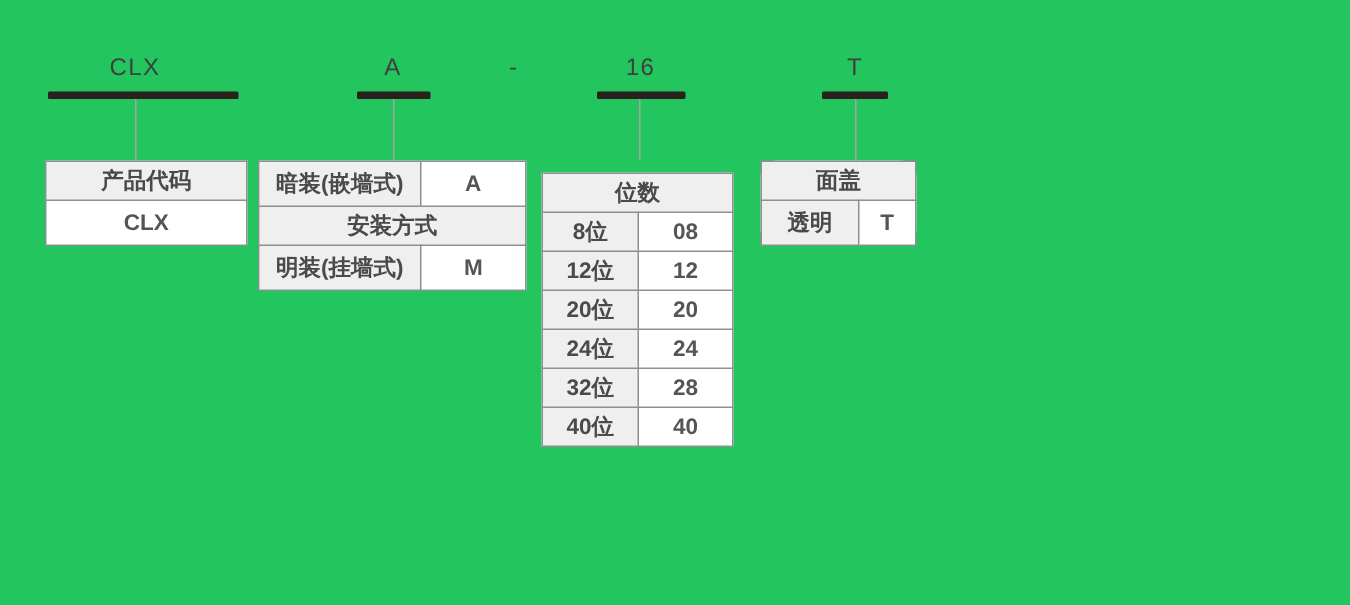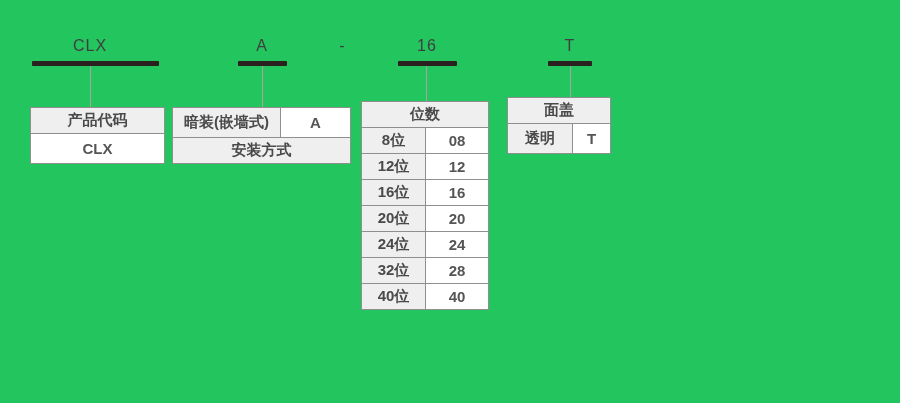--- a/index.html
+++ b/index.html
@@ -86,64 +86,64 @@
         <col style="width:70px;">
       </colgroup>
     <tbody>
         <tr>
       <td class="k">暗装(嵌墙式)</td>
       <td class="v">A</td>
     </tr>
     <tr>
           <th colspan="2">安装方式</th>
         </tr>
+    <tr>
+      <td class="k">明装(挂墙式)</td>
+      <td class="v">M</td>
+    </tr>
   </tbody>
     </table>
 
-  <table class="spec tight" style="left:361px;top:101px;width:127px;">
+  <table class="spec tight" style="left:361px;top:115px;width:127px;">
     <colgroup>
         <col style="width:64px;">
         <col style="width:63px;">
       </colgroup>
     <tbody>
         <tr>
           <th colspan="2">位数</th>
         </tr>
     <tr>
       <td class="k">8位</td>
       <td class="v">08</td>
     </tr>
     <tr>
       <td class="k">12位</td>
       <td class="v">12</td>
-    </tr>
-    <tr>
-      <td class="k">16位</td>
-      <td class="v">16</td>
     </tr>
     <tr>
       <td class="k">20位</td>
       <td class="v">20</td>
     </tr>
     <tr>
       <td class="k">24位</td>
       <td class="v">24</td>
     </tr>
     <tr>
       <td class="k">32位</td>
       <td class="v">28</td>
     </tr>
     <tr>
       <td class="k">40位</td>
       <td class="v">40</td>
     </tr>
   </tbody>
     </table>
 
-  <table class="spec" style="left:507px;top:97px;width:103px;border-radius:11px;">
+  <table class="spec" style="left:507px;top:107px;width:103px;border-radius:11px;">
     <colgroup>
         <col style="width:65px;">
         <col style="width:38px;">
       </colgroup>
     <tbody>
         <tr>
           <th colspan="2">面盖</th>
         </tr>
     <tr>
       <td class="k">透明</td>

